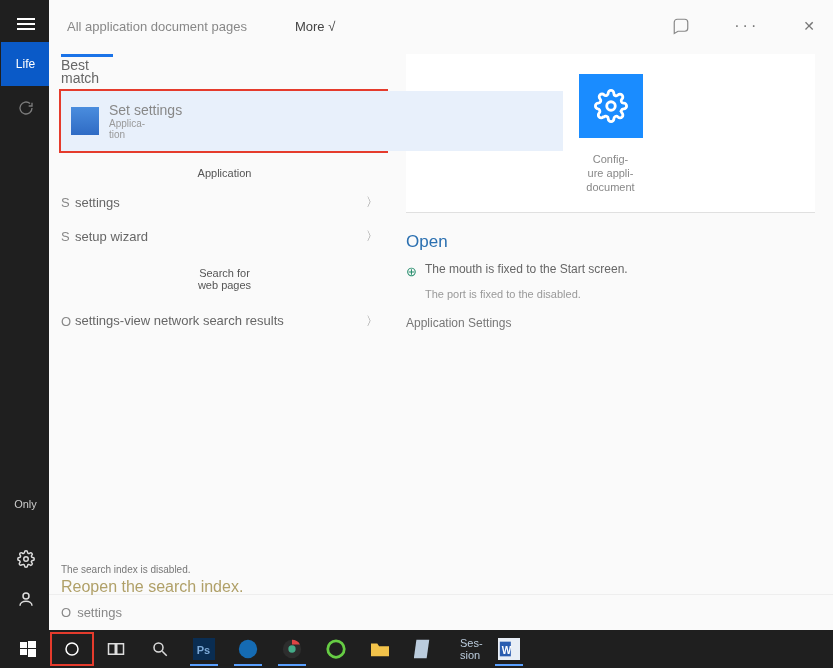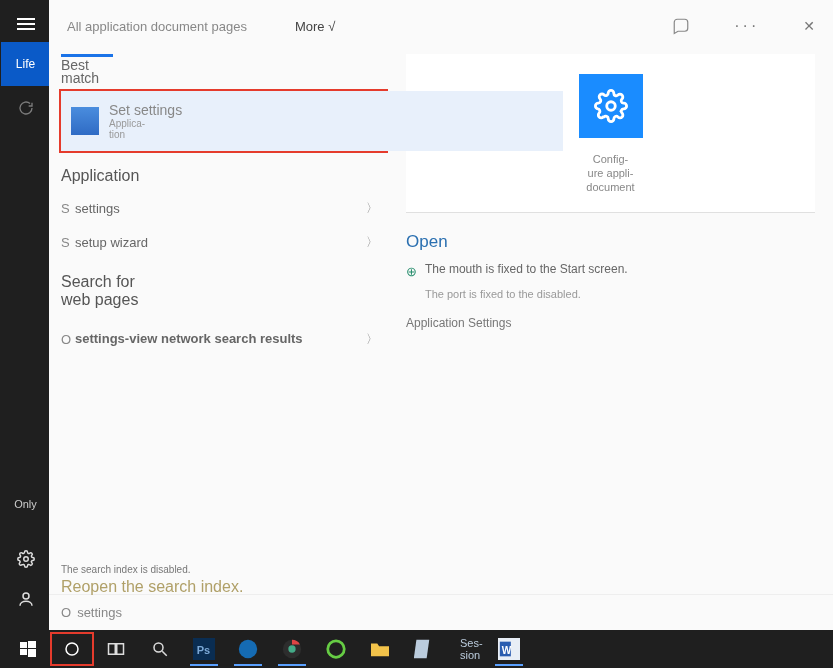--- a/index.html
+++ b/index.html
@@ -59,32 +59,32 @@
       cursor:pointer;
     }
     .bm-tile .thumb { width:28px; height:28px; background:linear-gradient(#4a8dde,#2f6bc4); margin-right:10px; }
     .bm-tile .ttl { font-size:14px; color:#888; }
     .bm-tile .sub { font-size:10px; color:#999; }
     .bm-tile::after{
       content:""; position:absolute; right:-177px; top:0; height:100%; width:177px;
       background:#e8f0fb;
     }
 
-    .sect-label { font-size: 16px; color:#555; margin: 14px 0 6px 2px; }
+    .sect-label { font-size: 11px; color:#555; margin: 14px 0 6px 2px; text-align: center; }
 
     .row {
       display:flex; align-items:center; height:34px; font-size:13px; color:#666;
       padding-left:2px; cursor:pointer;
     }
     .row .lead { color:#888; width:14px; }
     .row .rtxt { flex:1; }
     .row .chev { color:#888; font-size:12px; padding-right:10px; }
 
     .row.tall { height:48px; }
-    .row.tall .rtxt { line-height:16px;font-weight:bold; }
+    .row.tall .rtxt { line-height:16px; }
 
     .spacer-col { flex:1; }
 
     .idx-note { font-size:10px; color:#777; line-height:15px; padding-left:2px; }
     .idx-link { font-size:16px; color:#b0a068; line-height:15px; padding-left:2px; cursor:pointer; margin-top:2px; }
 
     
     .searchrow {
       height:36px; display:flex; align-items:center; padding-left:12px;
       background:#fafafa; border-top:1px solid #eee; font-size:13px; color:#888;

